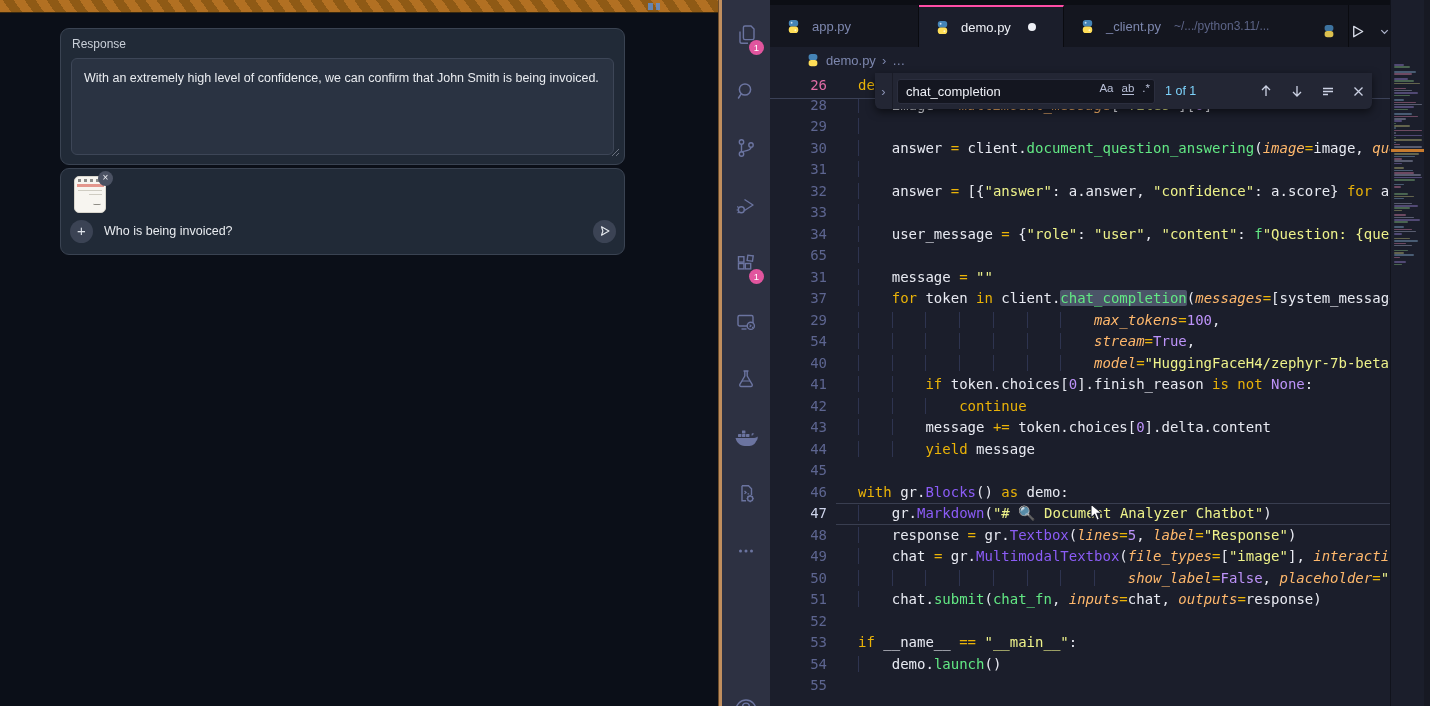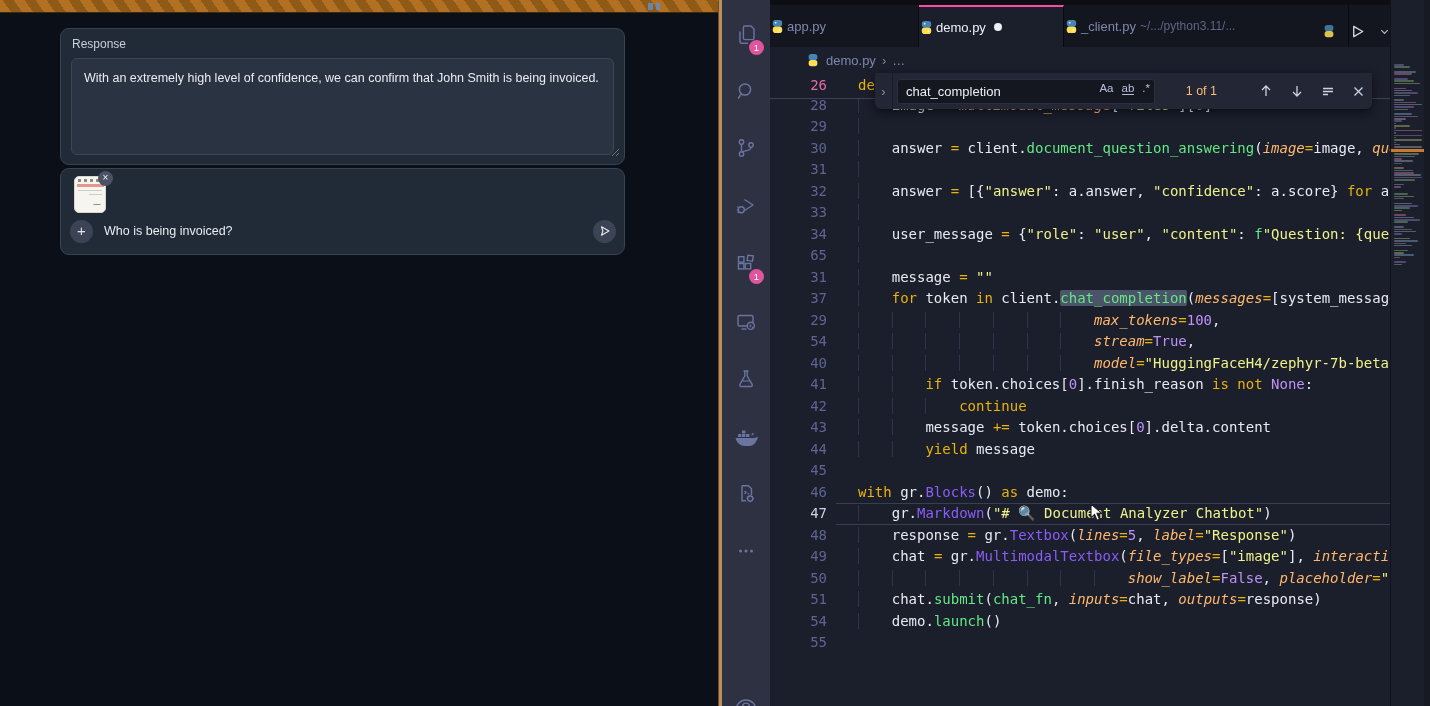--- a/index.html
+++ b/index.html
@@ -48,22 +48,22 @@
   
   .vscode { position:absolute; left:722px; top:0; width:708px; height:706px; background:#1b1e2b; }
   .activitybar { position:absolute; left:0; top:0; width:48px; height:706px; background:#2d3142; }
   .act-item { position:absolute; left:0; width:48px; height:48px; display:flex;
               align-items:center; justify-content:center; cursor:pointer; }
   .act-badge { position:absolute; right:6px; bottom:4px; width:15px; height:15px; border-radius:50%;
                background:#e1559e; color:#fff; font-size:9.5px; line-height:15px; text-align:center; }
 
   .topstrip { position:absolute; left:48px; top:0; right:0; height:5px; background:#0c0e14; }
   .tabbar { position:absolute; left:48px; top:5px; right:0; height:42px; background:#14161f; }
-  .tab { position:absolute; top:0; height:42px; display:flex; align-items:center; gap:2px;
-         padding:0 0; border-right:1px solid #0a0b10; color:#7d87ae; font-size:13px; cursor:pointer; }
+  .tab { position:absolute; top:0; height:42px; display:flex; align-items:center; gap:11px;
+         padding:0 16px; border-right:1px solid #0a0b10; color:#7d87ae; font-size:13px; cursor:pointer; }
   .tab .desc { color:#5c6487; font-size:12px; margin-left:2px; }
   .tab.active { background:#1b1e2b; color:#eef0f6; border-top:2.5px solid #ff4da6; }
   .mod-dot { width:8px; height:8px; border-radius:50%; background:#eef0f6; margin-left:6px; }
   .ed-actions { position:absolute; right:0; top:5px; height:42px; display:flex; align-items:center;
                 gap:13px; padding-right:12px; color:#c9cee2; }
 
   .breadcrumb { position:absolute; left:48px; top:47px; right:40px; height:26px; background:#1b1e2b;
                 display:flex; align-items:center; gap:6px; padding-left:36px; color:#7d87ae; font-size:13px; }
 
   .code-font { font-family:"DejaVu Sans Mono", monospace; font-size:14px; }
@@ -91,21 +91,21 @@
   .find-grip { width:18px; height:36px; display:flex; align-items:center; justify-content:center;
                color:#8b93b5; font-size:13px; cursor:pointer; border-right:1px solid #1a1c27; }
   .find-input-wrap { position:relative; margin-left:4px; width:258px; height:25px; }
   .find-input { width:100%; height:100%; background:#141620; border:1px solid #2b2e3e; border-radius:3px;
                 color:#eef0f6; font-size:13px; padding:0 78px 0 8px; outline:none;
                 font-family:"Liberation Sans", sans-serif; }
   .find-toggles { position:absolute; right:5px; top:3px; display:flex; gap:8px; color:#b9c0d8;
                   font-size:11.5px; }
   .find-toggles span { cursor:pointer; }
   .tog-word { border-bottom:1px solid #b9c0d8; }
-  .find-results { margin-left:10px; color:#fdba74; font-size:12.5px; width:52px;text-align:right; }
+  .find-results { margin-left:10px; color:#7dd3fc; font-size:12.5px; width:52px; }
   .find-btns { display:flex; gap:17px; margin-left:42px; color:#ccd2e4; align-items:center; }
   .find-btns span { cursor:pointer; display:inline-flex; }
 
   .minimap { position:absolute; right:6px; top:0; width:34px; height:706px; background:#1b1e2b;
              border-left:1px solid rgba(0,0,0,.35); z-index:4; }
   .mm-bar { position:absolute; height:1.5px; border-radius:1px; }
   .mm-match { position:absolute; left:0; width:34px; height:3px; background:#c77b2e; }
   .right-strip { position:absolute; right:0; top:0; width:6px; height:706px; background:#171923; z-index:4; }
 
   .cursor { position:absolute; z-index:9; }
@@ -325,20 +325,22 @@
           <div class="cl"><span class="ln">42</span><span class="ct"><span class="tk-i">            </span><span class="tk-k">continue</span></span></div>
           <div class="cl"><span class="ln">43</span><span class="ct"><span class="tk-i">        </span><span class="tk-t">message </span><span class="tk-k">+=</span><span class="tk-t"> token.choices[</span><span class="tk-n">0</span><span class="tk-t">].delta.content</span></span></div>
           <div class="cl"><span class="ln">44</span><span class="ct"><span class="tk-i">        </span><span class="tk-k">yield</span><span class="tk-t"> message</span></span></div>
           <div class="cl"><span class="ln">45</span><span class="ct"></span></div>
           <div class="cl"><span class="ln">46</span><span class="ct"><span class="tk-k">with</span><span class="tk-t"> gr.</span><span class="tk-c">Blocks</span><span class="tk-t">() </span><span class="tk-k">as</span><span class="tk-t"> demo:</span></span></div>
           <div class="cl current"><span class="ln">47</span><span class="ct"><span class="tk-i">    </span><span class="tk-t">gr.</span><span class="tk-c">Markdown</span><span class="tk-t">(</span><span class="tk-s">"# 🔍 Document Analyzer Chatbot"</span><span class="tk-t">)</span></span></div>
           <div class="cl"><span class="ln">48</span><span class="ct"><span class="tk-i">    </span><span class="tk-t">response </span><span class="tk-k">=</span><span class="tk-t"> gr.</span><span class="tk-c">Textbox</span><span class="tk-t">(</span><span class="tk-p">lines</span><span class="tk-k">=</span><span class="tk-n">5</span><span class="tk-t">, </span><span class="tk-p">label</span><span class="tk-k">=</span><span class="tk-s">"Response"</span><span class="tk-t">)</span></span></div>
           <div class="cl"><span class="ln">49</span><span class="ct"><span class="tk-i">    </span><span class="tk-t">chat </span><span class="tk-k">=</span><span class="tk-t"> gr.</span><span class="tk-c">MultimodalTextbox</span><span class="tk-t">(</span><span class="tk-p">file_types</span><span class="tk-k">=</span><span class="tk-t">[</span><span class="tk-s">"image"</span><span class="tk-t">], </span><span class="tk-p">interactive</span></span></div>
           <div class="cl"><span class="ln">50</span><span class="ct"><span class="tk-i">                                </span><span class="tk-p">show_label</span><span class="tk-k">=</span><span class="tk-n">False</span><span class="tk-t">, </span><span class="tk-p">placeholder</span><span class="tk-k">=</span><span class="tk-s">"Upload an image"</span></span></div>
           <div class="cl"><span class="ln">51</span><span class="ct"><span class="tk-i">    </span><span class="tk-t">chat.</span><span class="tk-f">submit</span><span class="tk-t">(</span><span class="tk-f">chat_fn</span><span class="tk-t">, </span><span class="tk-p">inputs</span><span class="tk-k">=</span><span class="tk-t">chat, </span><span class="tk-p">outputs</span><span class="tk-k">=</span><span class="tk-t">response)</span></span></div>
+          <div class="cl"><span class="ln">52</span><span class="ct"></span></div>
+          <div class="cl"><span class="ln">53</span><span class="ct"><span class="tk-k">if</span><span class="tk-t"> __name__ </span><span class="tk-k">==</span><span class="tk-t"> </span><span class="tk-s">"__main__"</span><span class="tk-t">:</span></span></div>
           <div class="cl"><span class="ln">54</span><span class="ct"><span class="tk-i">    </span><span class="tk-t">demo.</span><span class="tk-f">launch</span><span class="tk-t">()</span></span></div>
           <div class="cl"><span class="ln">55</span><span class="ct"></span></div>
         </div>
     </div>
 
     <div class="sticky-row code-font">
       <span class="ln">26</span>
       <span class="ct tk-k">de</span>
     </div>
     <div class="sticky-border"></div>

